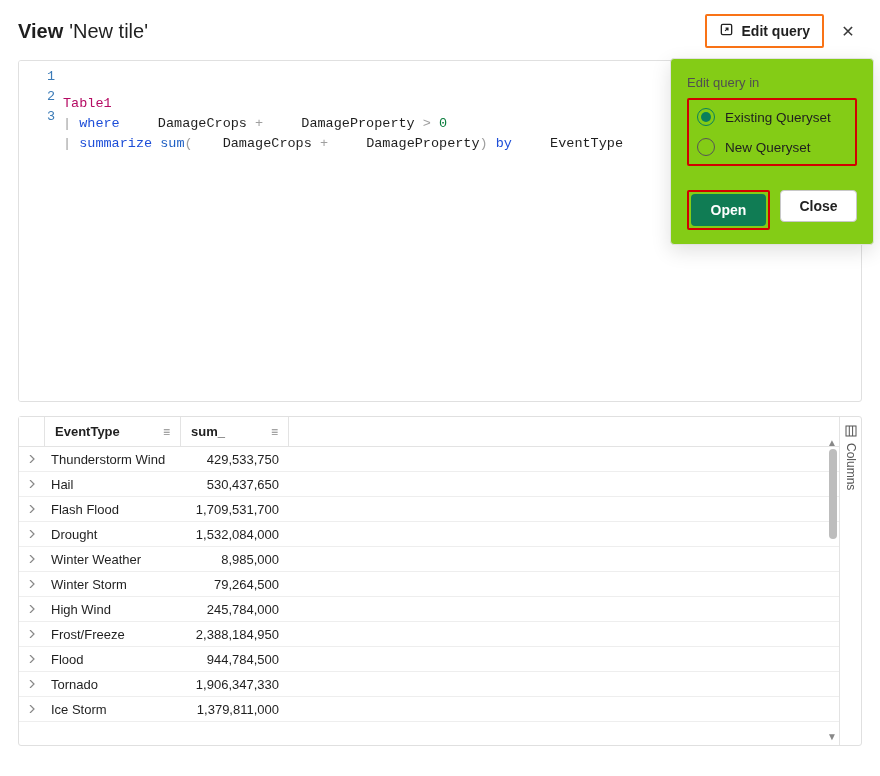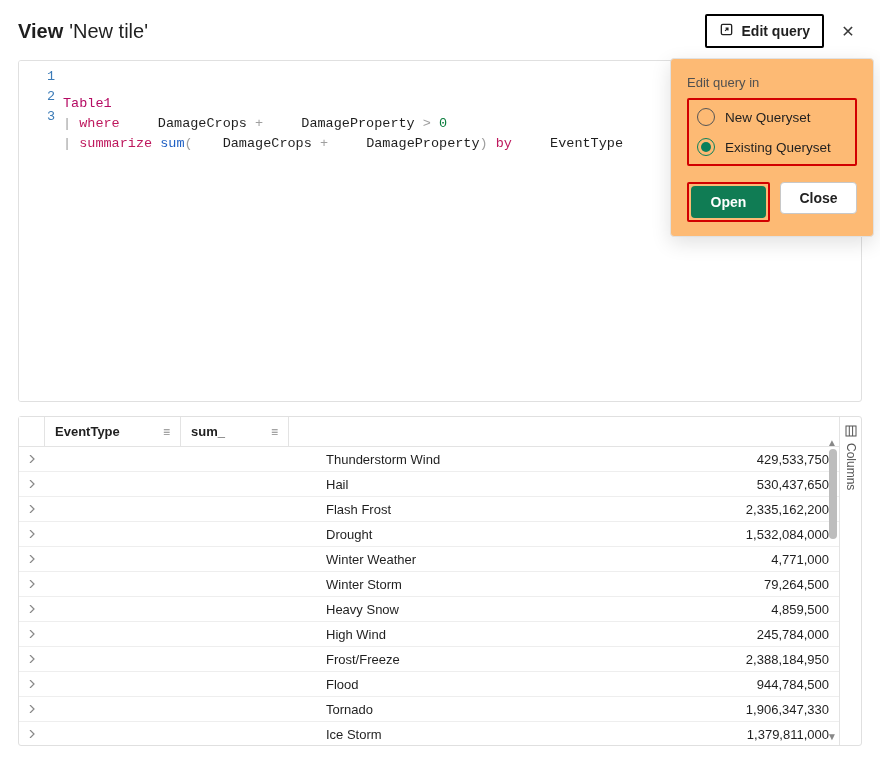--- a/index.html
+++ b/index.html
@@ -33,21 +33,21 @@
   }
   .edit-query-btn {
     display: flex;
     align-items: center;
     gap: 8px;
     padding: 6px 12px;
     font-size: 14px;
     font-weight: 600;
     background: #fff;
     cursor: pointer;
-    border: 2px solid #000000;
+    border: 2px solid #f97316;
     border-radius: 2px;
   }
   .close-x {
     width: 28px; height: 28px;
     display:flex;align-items:center;justify-content:center;
     cursor:pointer;
     font-size: 16px;
     color:#3a3a3a;
   }
   
@@ -70,33 +70,33 @@
     line-height: 20px;
     background:#fff;
   }
   .code-lines {
     padding: 6px 0;
     line-height: 20px;
     margin-top: 27px;
   }
   .tok-table { color: #b50a63; }
   .tok-op    { color: #9f9f9f; }
-  .tok-kw    { color: #be185d; }
+  .tok-kw    { color: #1d4ed8; }
   .tok-fn    { color: #1f60c4; }
   .tok-num   { color: #0a7d3d; }
   .tok-id    { color: #1f1f1f; padding-left: 30px; }
   .tok-paren { color: #9f9f9f; }
 
   
   .popup {
     position: absolute;
     top: 58px;
     right: 6px;
     width: 204px;
-    background: #fdba74;
+    background: #84cc16;
     border: 1px solid #e1e1e1;
     border-radius: 4px;
     box-shadow: 0 6px 20px rgba(0,0,0,0.12);
     padding: 16px 16px 14px 16px;
   }
   .popup-label {
     font-size: 13px;
     color: #505050;
     margin-bottom: 8px;
   }
@@ -120,21 +120,21 @@
     display: flex; align-items: center; justify-content: center;
   }
   .radio.checked { border-color: #0a7f5c; }
   .radio .dot {
     width: 10px; height: 10px; border-radius: 50%;
     background: #0a7f5c;
   }
   .popup-actions {
     display: flex;
     gap: 10px;
-    margin-top: 16px;
+    margin-top: 24px;
   }
   .btn {
     flex: 1;
     height: 32px;
     display:flex;align-items:center;justify-content:center;
     border-radius: 4px;
     font-size: 14px;
     font-weight: 600;
     cursor: pointer;
   }
@@ -185,21 +185,20 @@
   .th-expand { width: 26px; border-right: 1px solid #e3e3e3; height:100%;}
   .th-event { width: 136px; }
   .th-sum   { width: 108px; }
   .tbody { overflow-y: auto; height: calc(100% - 30px);}
   .row {
     display:flex;
     align-items:center;
     height: 25px;
     border-bottom: 1px solid #eeeeee;
     font-size: 13px;
-    justify-content: space-between;
   }
   .cell-expand {
     width: 26px; display:flex;align-items:center;justify-content:center;
     color:#888;
   }
   .cell-event { width: 136px; padding-left: 6px; }
   .cell-sum   { width: 108px; text-align: right; padding-right: 10px;}
   .columns-tab {
     width: 22px;
     border-left: 1px solid #e3e3e3;
@@ -296,28 +295,28 @@
       <span> </span>
       <span class="tok-id">EventType</span>
     </div>
   </div>
 </div>
 
 <div class="popup">
   <div class="popup-label">Edit query in</div>
   <div class="radio-group">
     <div class="radio-row">
+      <div class="radio checked">
+          <div class="dot"></div>
+        </div>
+      <span>Existing Queryset</span>
+    </div>
+    <div class="radio-row">
       <div class="radio"></div>
       <span>New Queryset</span>
-    </div>
-    <div class="radio-row">
-      <div class="radio checked">
-          <div class="dot"></div>
-        </div>
-      <span>Existing Queryset</span>
     </div>
   </div>
   <div class="popup-actions">
     <div class="btn-open-wrap">
       <div class="btn open">Open</div>
     </div>
     <div class="btn close">Close</div>
   </div>
 </div>
 
@@ -352,58 +351,49 @@
           </div>
           <div class="cell-event">Hail</div>
           <div class="cell-sum">530,437,650</div>
         </div>
         <div class="row">
           <div class="cell-expand">
             <svg width="8" height="8" viewBox="0 0 8 8">
               <path d="M2 0 L6 4 L2 8" fill="none" stroke="#888" stroke-width="1.2"></path>
             </svg>
           </div>
-          <div class="cell-event">Flash Frost</div>
-          <div class="cell-sum">2,335,162,200</div>
+          <div class="cell-event">Flash Flood</div>
+          <div class="cell-sum">1,709,531,700</div>
         </div>
         <div class="row">
           <div class="cell-expand">
             <svg width="8" height="8" viewBox="0 0 8 8">
               <path d="M2 0 L6 4 L2 8" fill="none" stroke="#888" stroke-width="1.2"></path>
             </svg>
           </div>
           <div class="cell-event">Drought</div>
           <div class="cell-sum">1,532,084,000</div>
         </div>
         <div class="row">
           <div class="cell-expand">
             <svg width="8" height="8" viewBox="0 0 8 8">
               <path d="M2 0 L6 4 L2 8" fill="none" stroke="#888" stroke-width="1.2"></path>
             </svg>
           </div>
           <div class="cell-event">Winter Weather</div>
-          <div class="cell-sum">4,771,000</div>
+          <div class="cell-sum">8,985,000</div>
         </div>
         <div class="row">
           <div class="cell-expand">
             <svg width="8" height="8" viewBox="0 0 8 8">
               <path d="M2 0 L6 4 L2 8" fill="none" stroke="#888" stroke-width="1.2"></path>
             </svg>
           </div>
           <div class="cell-event">Winter Storm</div>
           <div class="cell-sum">79,264,500</div>
-        </div>
-        <div class="row">
-          <div class="cell-expand">
-            <svg width="8" height="8" viewBox="0 0 8 8">
-              <path d="M2 0 L6 4 L2 8" fill="none" stroke="#888" stroke-width="1.2"></path>
-            </svg>
-          </div>
-          <div class="cell-event">Heavy Snow</div>
-          <div class="cell-sum">4,859,500</div>
         </div>
         <div class="row">
           <div class="cell-expand">
             <svg width="8" height="8" viewBox="0 0 8 8">
               <path d="M2 0 L6 4 L2 8" fill="none" stroke="#888" stroke-width="1.2"></path>
             </svg>
           </div>
           <div class="cell-event">High Wind</div>
           <div class="cell-sum">245,784,000</div>
         </div>

